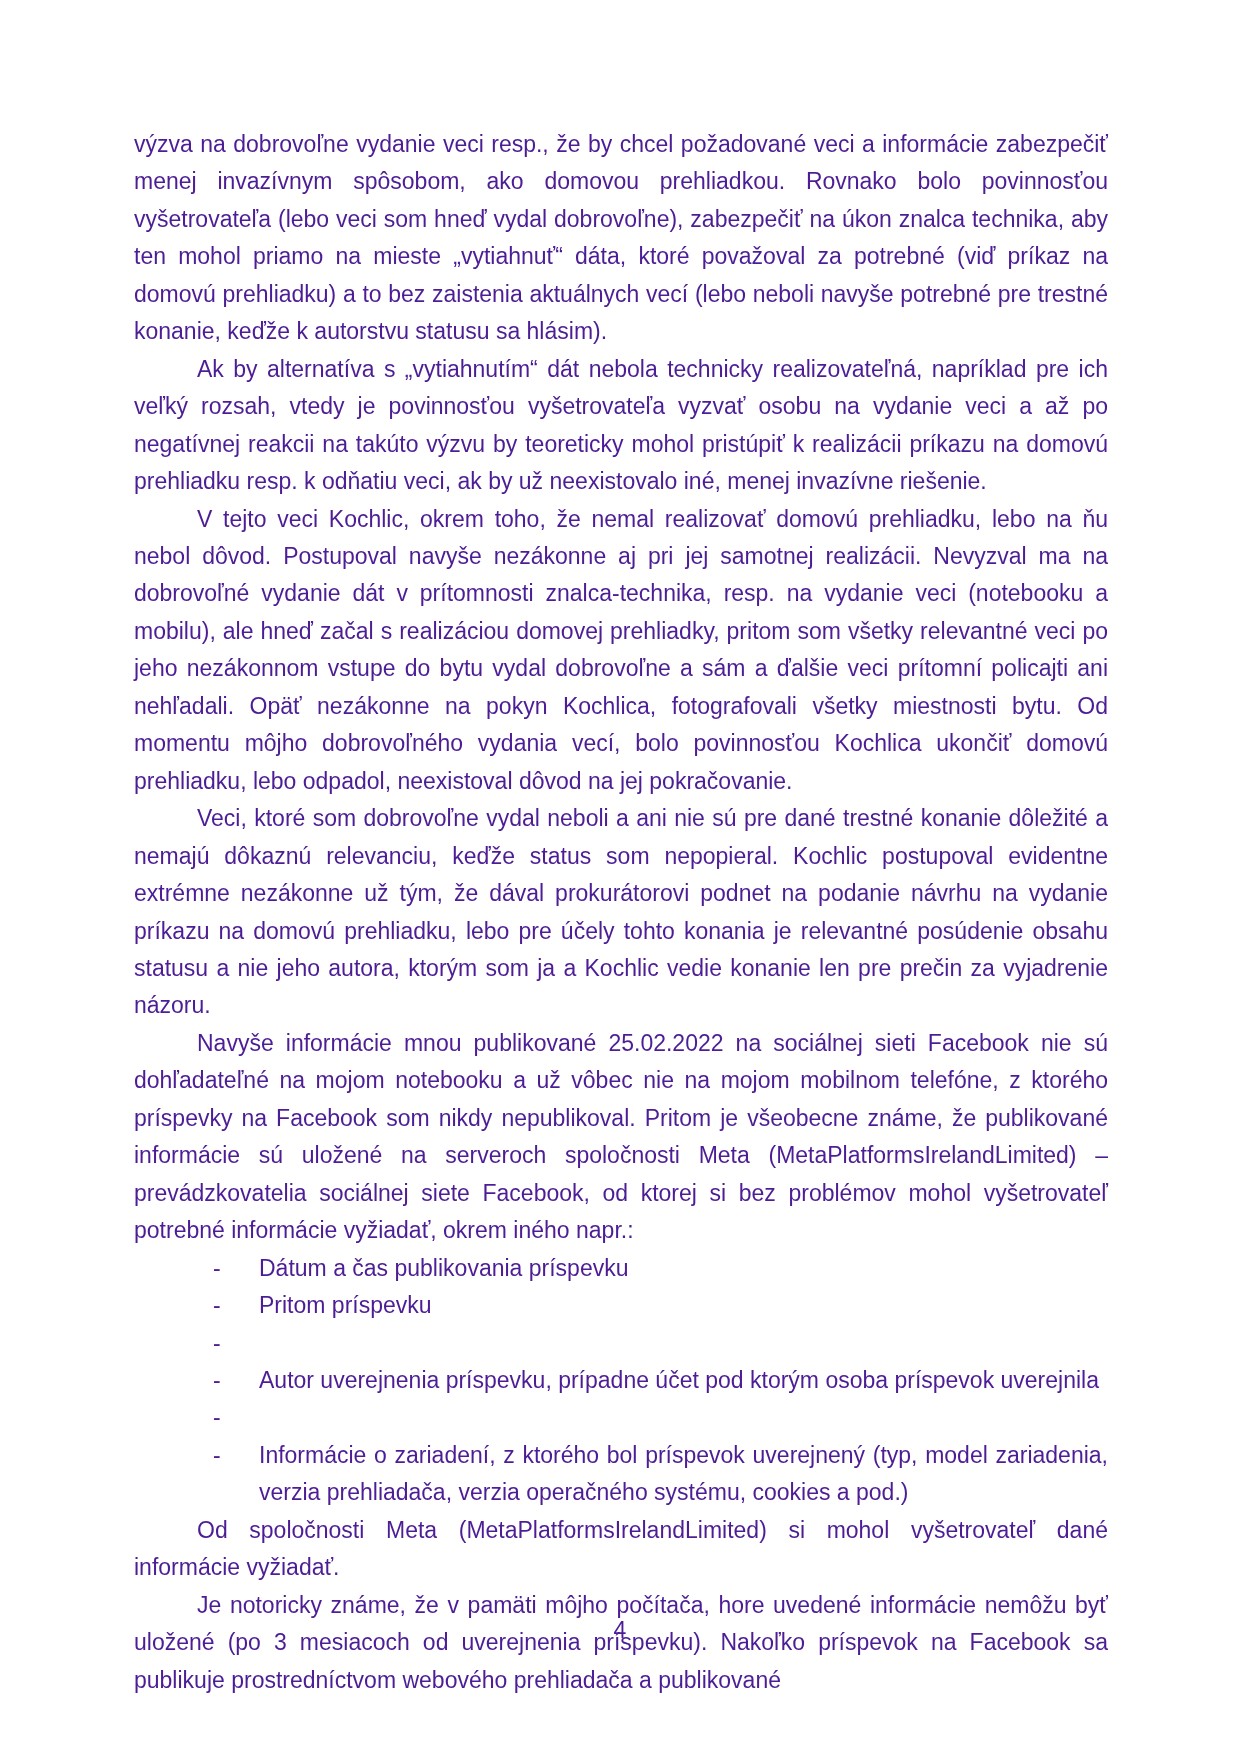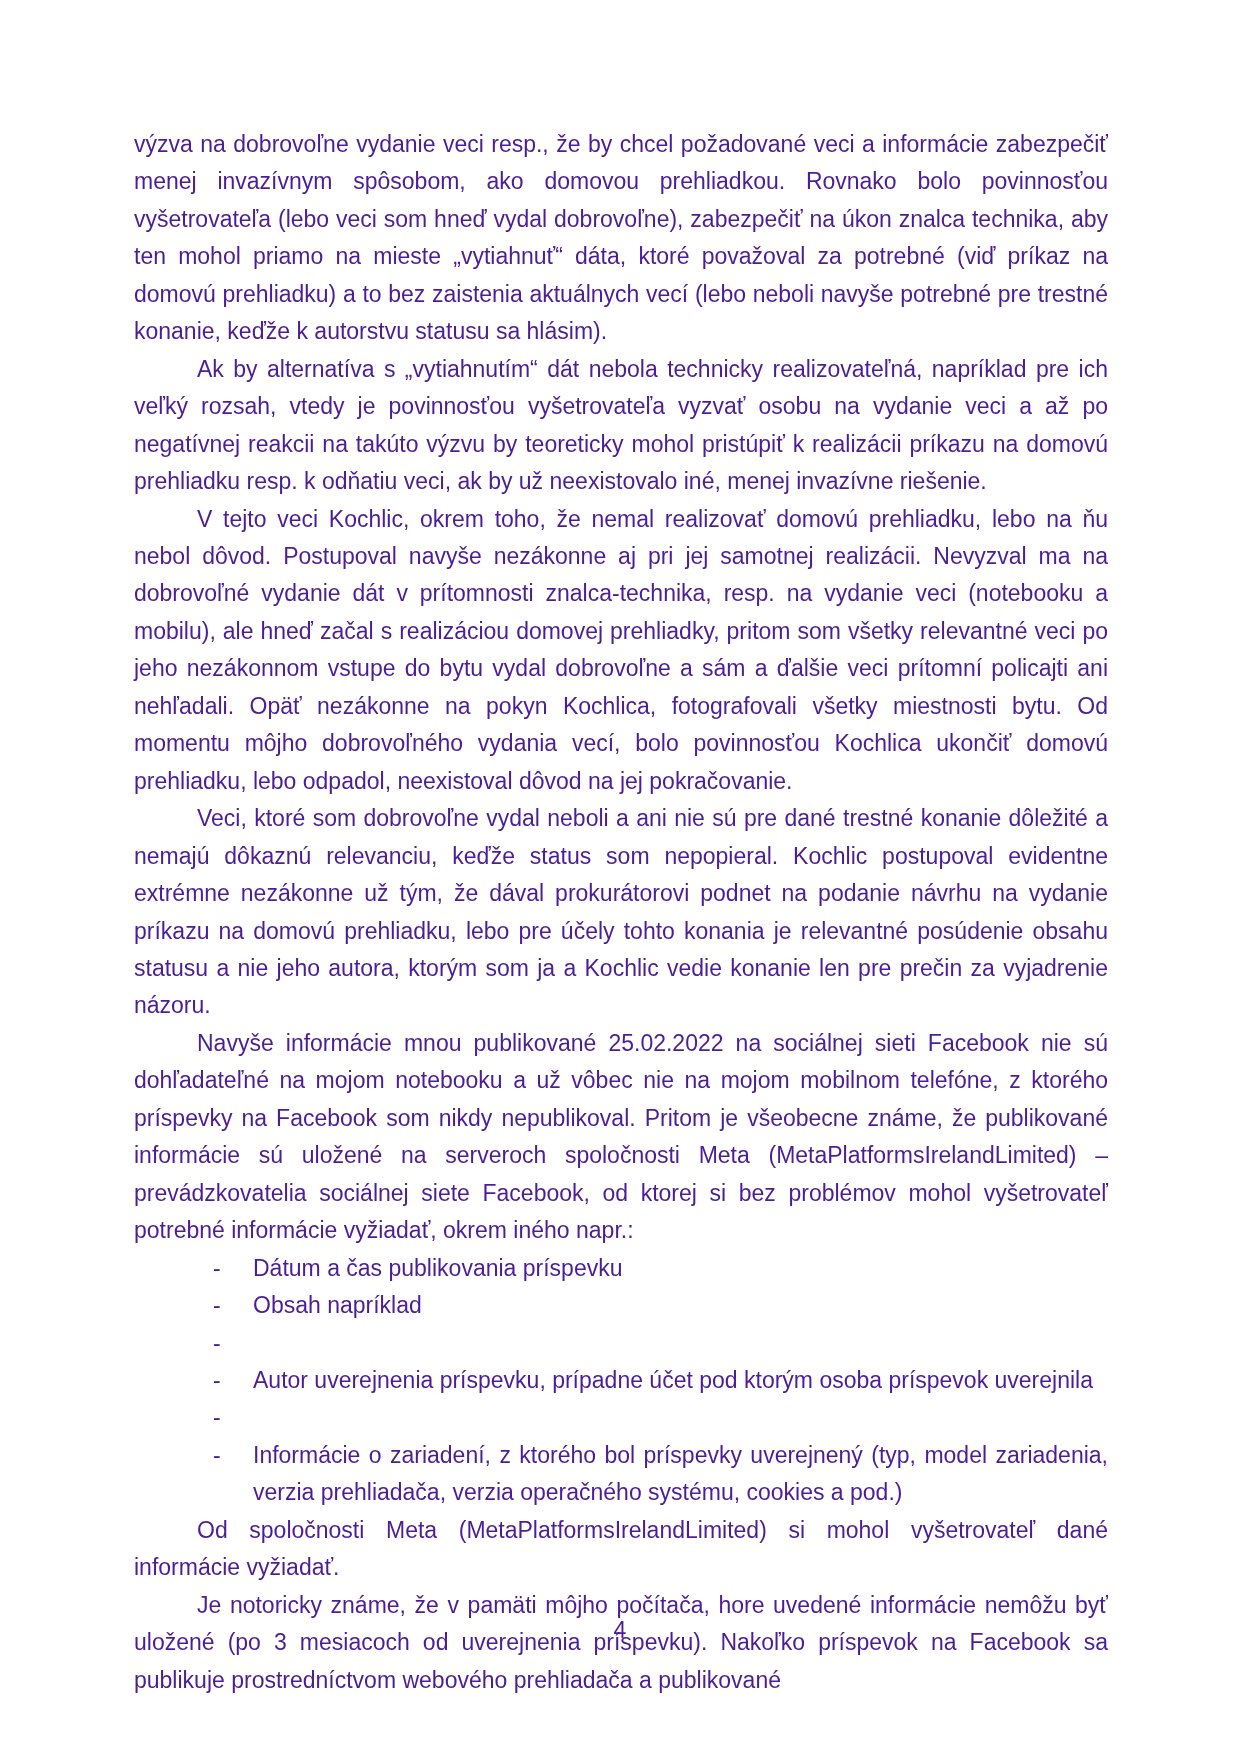--- a/index.html
+++ b/index.html
@@ -46,20 +46,21 @@
     padding-left: 79px;
   }
   .dash-marker {
     flex: none;
     width: 40px;
     text-align: left;
   }
   .li-text {
     flex: 1;
     text-align: justify;
+    margin-left: 6px;
   }
   .page-number {
     position: absolute;
     top: 1612px;
     left: 0;
     width: 100%;
     text-align: center;
     font-size: 23px;
     line-height: 37.45px;
   }
@@ -80,35 +81,35 @@
 
     <p class="para">Navyše informácie mnou publikované 25.02.2022 na sociálnej sieti Facebook nie sú dohľadateľné na mojom notebooku a už vôbec nie na mojom mobilnom telefóne, z ktorého príspevky na Facebook som nikdy nepublikoval. Pritom je všeobecne známe, že publikované informácie sú uložené na serveroch spoločnosti Meta (MetaPlatformsIrelandLimited) – prevádzkovatelia sociálnej siete Facebook, od ktorej si bez problémov mohol vyšetrovateľ potrebné informácie vyžiadať, okrem iného napr.:</p>
 
     <div class="dash-list">
       <div class="list-item">
         <span class="dash-marker">-</span>
         <span class="li-text">Dátum a čas publikovania príspevku</span>
       </div>
       <div class="list-item">
         <span class="dash-marker">-</span>
-        <span class="li-text">Obsah napríklad</span>
+        <span class="li-text">Pritom príspevku</span>
       </div>
       <div class="list-item">
         <span class="dash-marker">-</span>
       </div>
       <div class="list-item">
         <span class="dash-marker">-</span>
         <span class="li-text">Autor uverejnenia príspevku, prípadne účet pod ktorým osoba príspevok uverejnila</span>
       </div>
       <div class="list-item">
         <span class="dash-marker">-</span>
       </div>
       <div class="list-item">
         <span class="dash-marker">-</span>
-        <span class="li-text">Informácie o zariadení, z ktorého bol príspevky uverejnený (typ, model zariadenia, verzia prehliadača, verzia operačného systému, cookies a pod.)</span>
+        <span class="li-text">Informácie o zariadení, z ktorého bol príspevok uverejnený (typ, model zariadenia, verzia prehliadača, verzia operačného systému, cookies a pod.)</span>
       </div>
     </div>
 
 
     <p class="para">Od spoločnosti Meta (MetaPlatformsIrelandLimited) si mohol vyšetrovateľ dané informácie vyžiadať.</p>
 
     <p class="para">Je notoricky známe, že v pamäti môjho počítača, hore uvedené informácie nemôžu byť uložené (po 3 mesiacoch od uverejnenia príspevku). Nakoľko príspevok na Facebook sa publikuje prostredníctvom webového prehliadača a publikované</p>
 
   </div>
 

